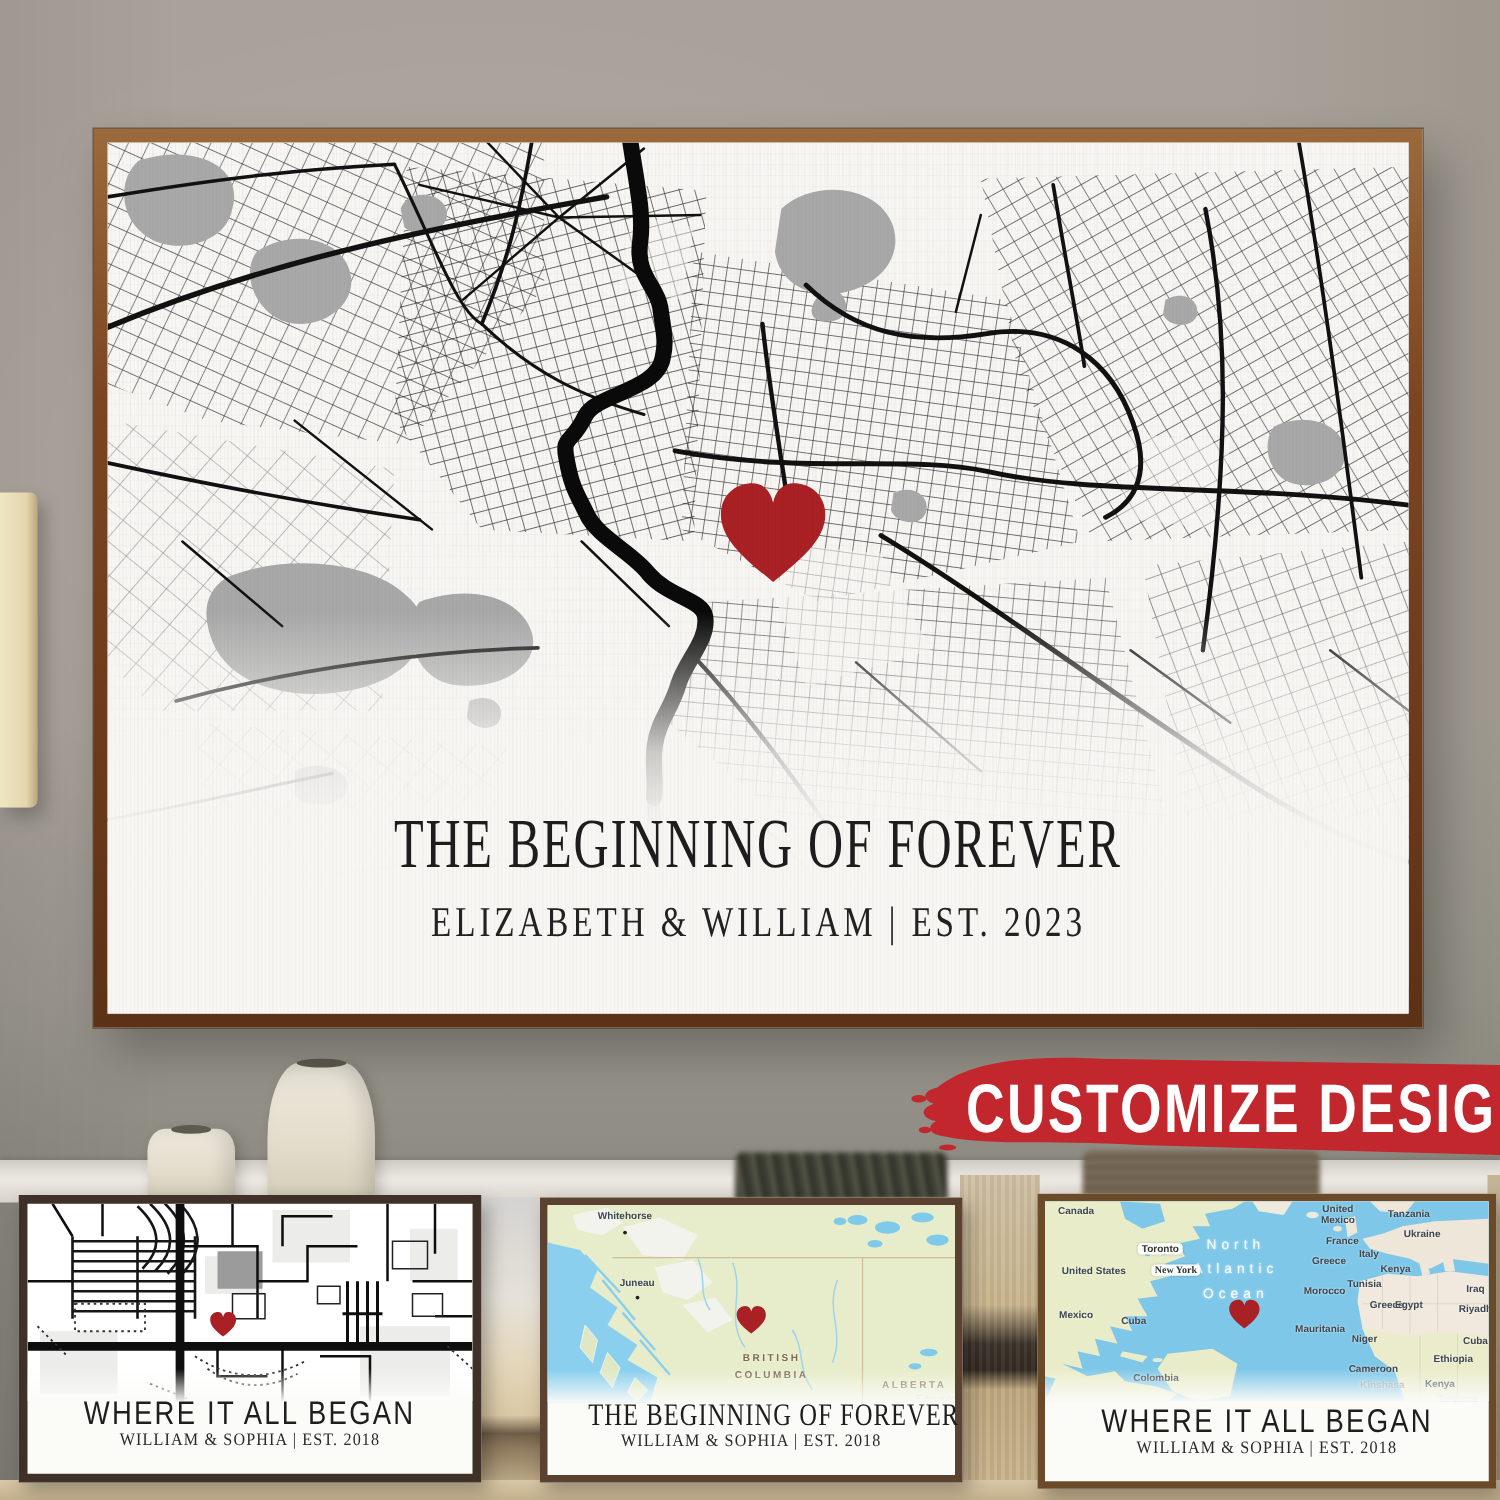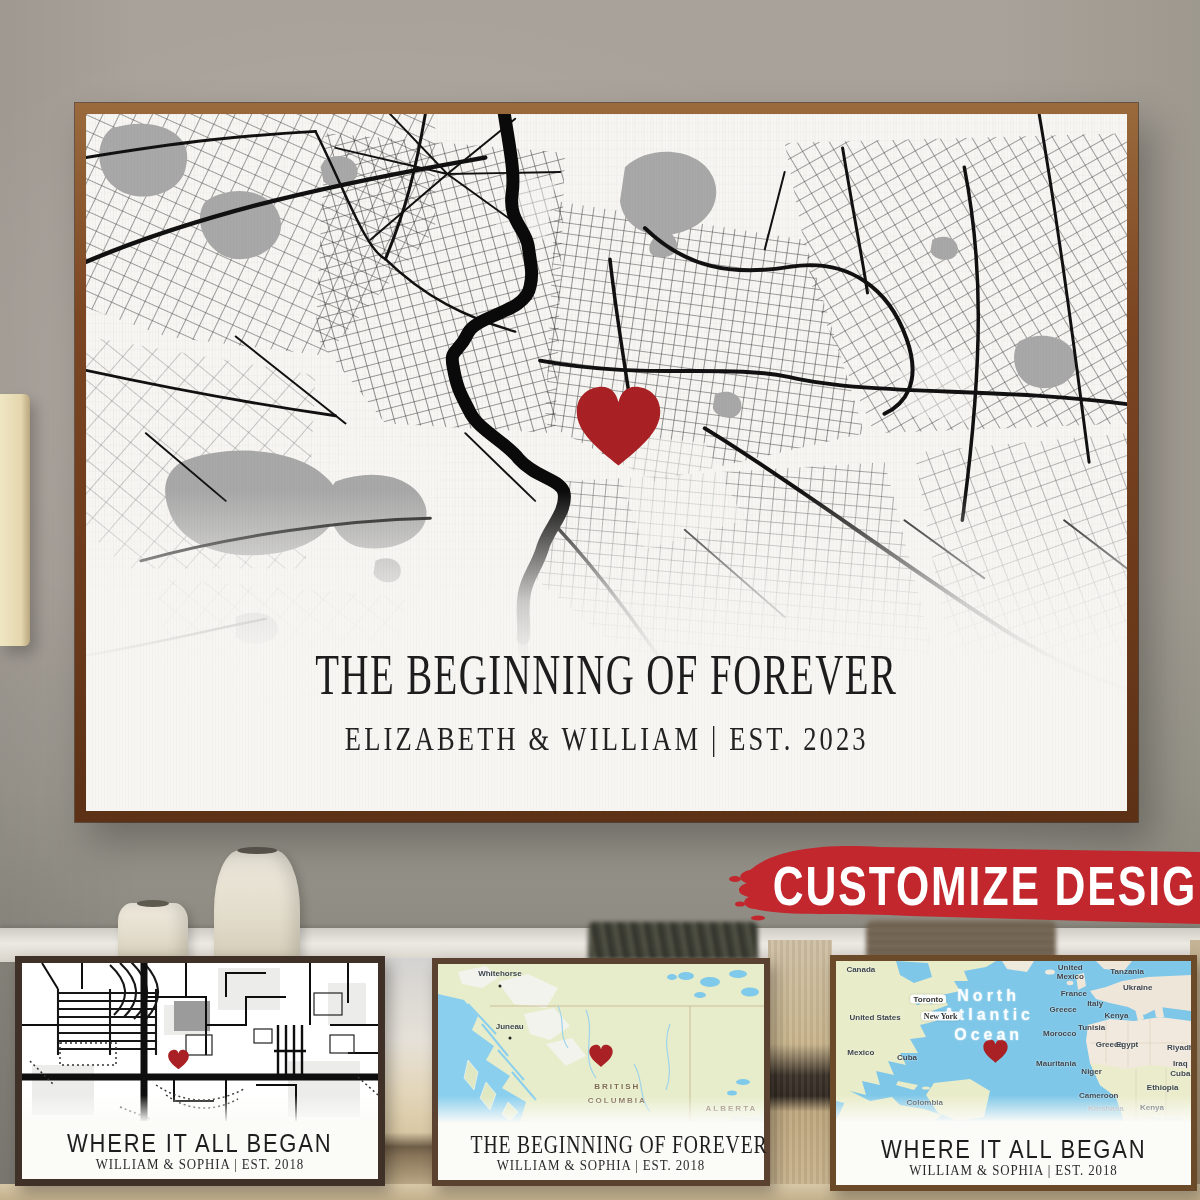--- a/index.html
+++ b/index.html
@@ -63,36 +63,36 @@
   .thumb .map{position:absolute;overflow:hidden;}
   .thumb .map svg{position:absolute;inset:0;width:100%;height:100%;}
   .thumb1{left:15px;top:956px;width:370px;height:230px;border:7px solid #3f3127;}
   .thumb2{left:432px;top:958px;width:338px;height:228px;border:6px solid #5a4130;}
   .thumb3{left:830px;top:955px;width:367px;height:236px;border:6px solid #6b4a2a;}
   .thumb1 .map{left:0;top:0;right:0;height:158px;}
   .thumb2 .map{left:0;top:0;right:0;height:158px;}
   .thumb3 .map{left:0;top:0;right:0;height:160px;}
   .map-fade{position:absolute;left:0;right:0;bottom:0;height:26px;
     background:linear-gradient(180deg, rgba(251,251,248,0), rgba(251,251,248,.95));}
-  .thumb-band{position:absolute;left:0;right:0;bottom:0;text-align:center;color:#1e1e1e;padding-bottom:6px;}
+  .thumb-band{position:absolute;left:0;right:0;bottom:0;text-align:center;color:#1e1e1e;padding-bottom:18px;}
   .t-title-sans{font-family:"Liberation Sans",sans-serif;font-size:25px;letter-spacing:2px;white-space:nowrap;
     display:inline-block;transform:scale(.88,1.05);}
   .t-title-serif{font-family:"Liberation Serif",serif;font-size:24px;letter-spacing:1px;white-space:nowrap;
     display:inline-block;transform:scale(.82,1.05);}
   .t-sub{font-family:"Liberation Serif",serif;font-size:14px;letter-spacing:1px;white-space:nowrap;
     display:block;transform:scale(.92,1);margin-top:-1px;color:#2a2a2a;}
 
   
   .lbl{position:absolute;transform:translate(-50%,-50%);font-size:8px;font-weight:bold;color:#3d464e;
     white-space:nowrap;text-shadow:0 0 2px rgba(255,255,255,.8);}
   .lbl.wrap{white-space:normal;width:46px;text-align:center;line-height:1.05;}
   .lbl.region{color:#7d6a4f;letter-spacing:2px;font-size:8px;}
   .lbl.faint{color:#9fc3d6;font-weight:normal;}
   .lbl.gray{color:#8e9aa4;}
-  .lbl.ocean{color:rgba(255,255,255,.92);letter-spacing:4px;font-size:16px;font-weight:bold;}
+  .lbl.ocean{color:rgba(255,255,255,.92);letter-spacing:4px;font-size:11px;font-weight:normal;}
   .pill{position:absolute;transform:translate(-50%,-50%);background:rgba(255,255,255,.92);border-radius:3px;
     padding:0 3px;font-size:8px;font-weight:bold;color:#333;box-shadow:0 0 2px rgba(0,0,0,.25);white-space:nowrap;}
   .dot{position:absolute;width:3px;height:3px;background:#222;border-radius:50%;transform:translate(-50%,-50%);}
 </style>
 </head>
 <body>
 
 <div class="scene">
 
   <div class="left-cabinet"></div>
@@ -369,21 +369,21 @@
       <span class="lbl" style="left:67%;top:20%;">France</span>
       <span class="lbl" style="left:64%;top:30%;">Greece</span>
       <span class="lbl" style="left:73%;top:26%;">Italy</span>
       <span class="lbl" style="left:79%;top:34%;">Kenya</span>
       <span class="lbl" style="left:82%;top:6%;">Tanzania</span>
       <span class="lbl" style="left:85%;top:16%;">Ukraine</span>
       <span class="lbl" style="left:63%;top:45%;">Morocco</span>
       <span class="lbl" style="left:72%;top:41%;">Tunisia</span>
       <span class="lbl" style="left:77%;top:52%;">Greece</span>
       <span class="lbl" style="left:82%;top:52%;">Egypt</span>
-      <span class="lbl" style="left:97%;top:44%;margin-top:32px;">Iraq</span>
+      <span class="lbl" style="left:97%;top:44%;">Iraq</span>
       <span class="lbl" style="left:97%;top:54%;">Riyadh</span>
       <span class="lbl" style="left:97%;top:70%;">Cuba</span>
       <span class="lbl" style="left:62%;top:64%;">Mauritania</span>
       <span class="lbl" style="left:72%;top:69%;">Niger</span>
       <span class="lbl" style="left:74%;top:84%;">Cameroon</span>
       <span class="lbl gray" style="left:76%;top:92%;">Kinshasa</span>
       <span class="lbl" style="left:89%;top:91%;">Kenya</span>
       <span class="lbl" style="left:92%;top:79%;">Ethiopia</span>
       <span class="lbl faint" style="left:93%;top:99%;">Tanzania</span>
       <div class="dot" style="left:22.2%;top:24%;"></div>

